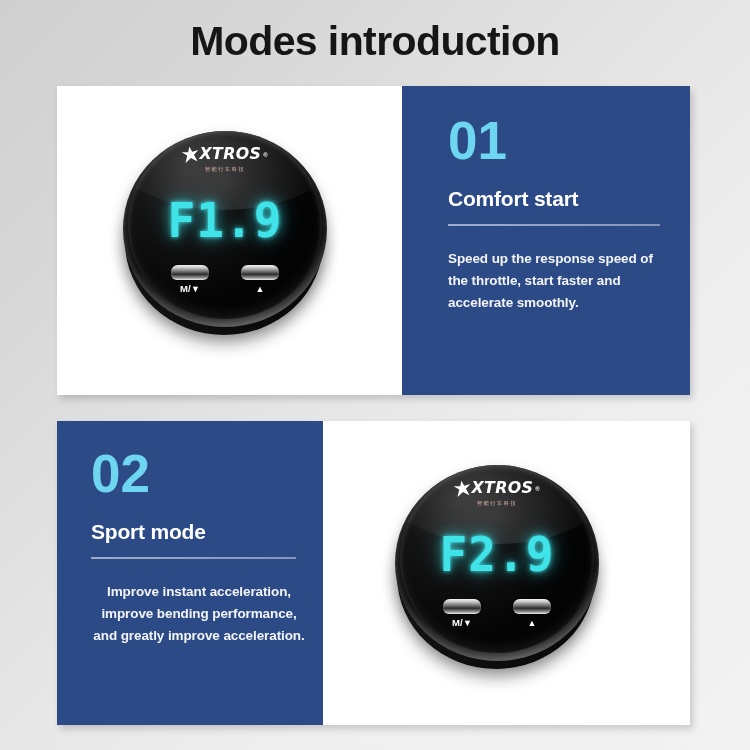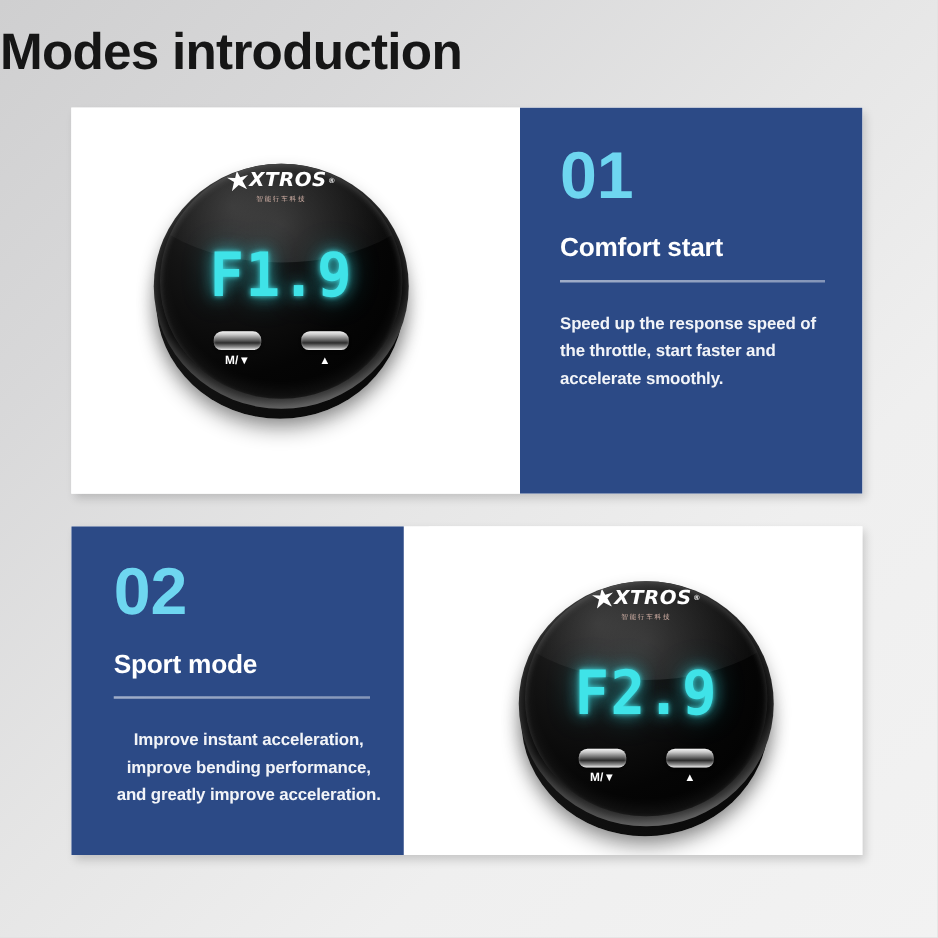--- a/index.html
+++ b/index.html
@@ -22,20 +22,21 @@
       linear-gradient(135deg, #cfcfd0 0%, #d8d8d9 22%, #e6e6e6 48%, #efefef 70%, #f2f2f2 100%);
     overflow: hidden;
   }
 
   
   #page-title {
     position: absolute;
     left: 0;
     top: 17px;
     width: 750px;
+    text-align: center;
     font-size: 41px;
     font-weight: 700;
     letter-spacing: -0.6px;
     color: #161616;
     line-height: 1.2;
   }
 
   
   .panel {
     position: absolute;
@@ -47,38 +48,37 @@
   #panel-comfort {
     left: 57px;
     top: 86px;
     width: 633px;
     height: 309px;
   }
   #panel-sport {
     left: 57px;
     top: 421px;
     width: 633px;
-    height: 263px;
-    gap: 20px;
+    height: 304px;
   }
 
   .device-pane {
     position: relative;
     background: #ffffff;
     overflow: hidden;
   }
   #panel-comfort .device-pane { width: 363px; height: 100%; }
   #panel-sport  .device-pane { width: 367px; height: 100%; }
 
   .text-pane {
     position: relative;
     background: #2c4a86;
     flex: 1 1 auto;
     box-sizing: border-box;
-    padding: 28px 30px 0 32px;
+    padding: 28px 30px 0 46px;
   }
   #panel-sport .text-pane {
     width: 266px;
     flex: 0 0 266px;
     padding: 26px 26px 0 34px;
   }
   #panel-sport { flex-direction: row; }
 
   .step-number {
     font-size: 53px;
@@ -171,21 +171,21 @@
     height: 78%;
     border-radius: 50%;
     background: radial-gradient(ellipse at 50% 80%, rgba(255,255,255,0.14) 0%, rgba(255,255,255,0.03) 48%, rgba(255,255,255,0) 70%);
     pointer-events: none;
   }
 
   
   .device-logo {
     position: absolute;
     left: 0;
-    top: 5px;
+    top: 15px;
     width: 100%;
     text-align: center;
     line-height: 1;
   }
   .logo-row {
     display: inline-flex;
     align-items: center;
     justify-content: center;
   }
   .logo-star {

